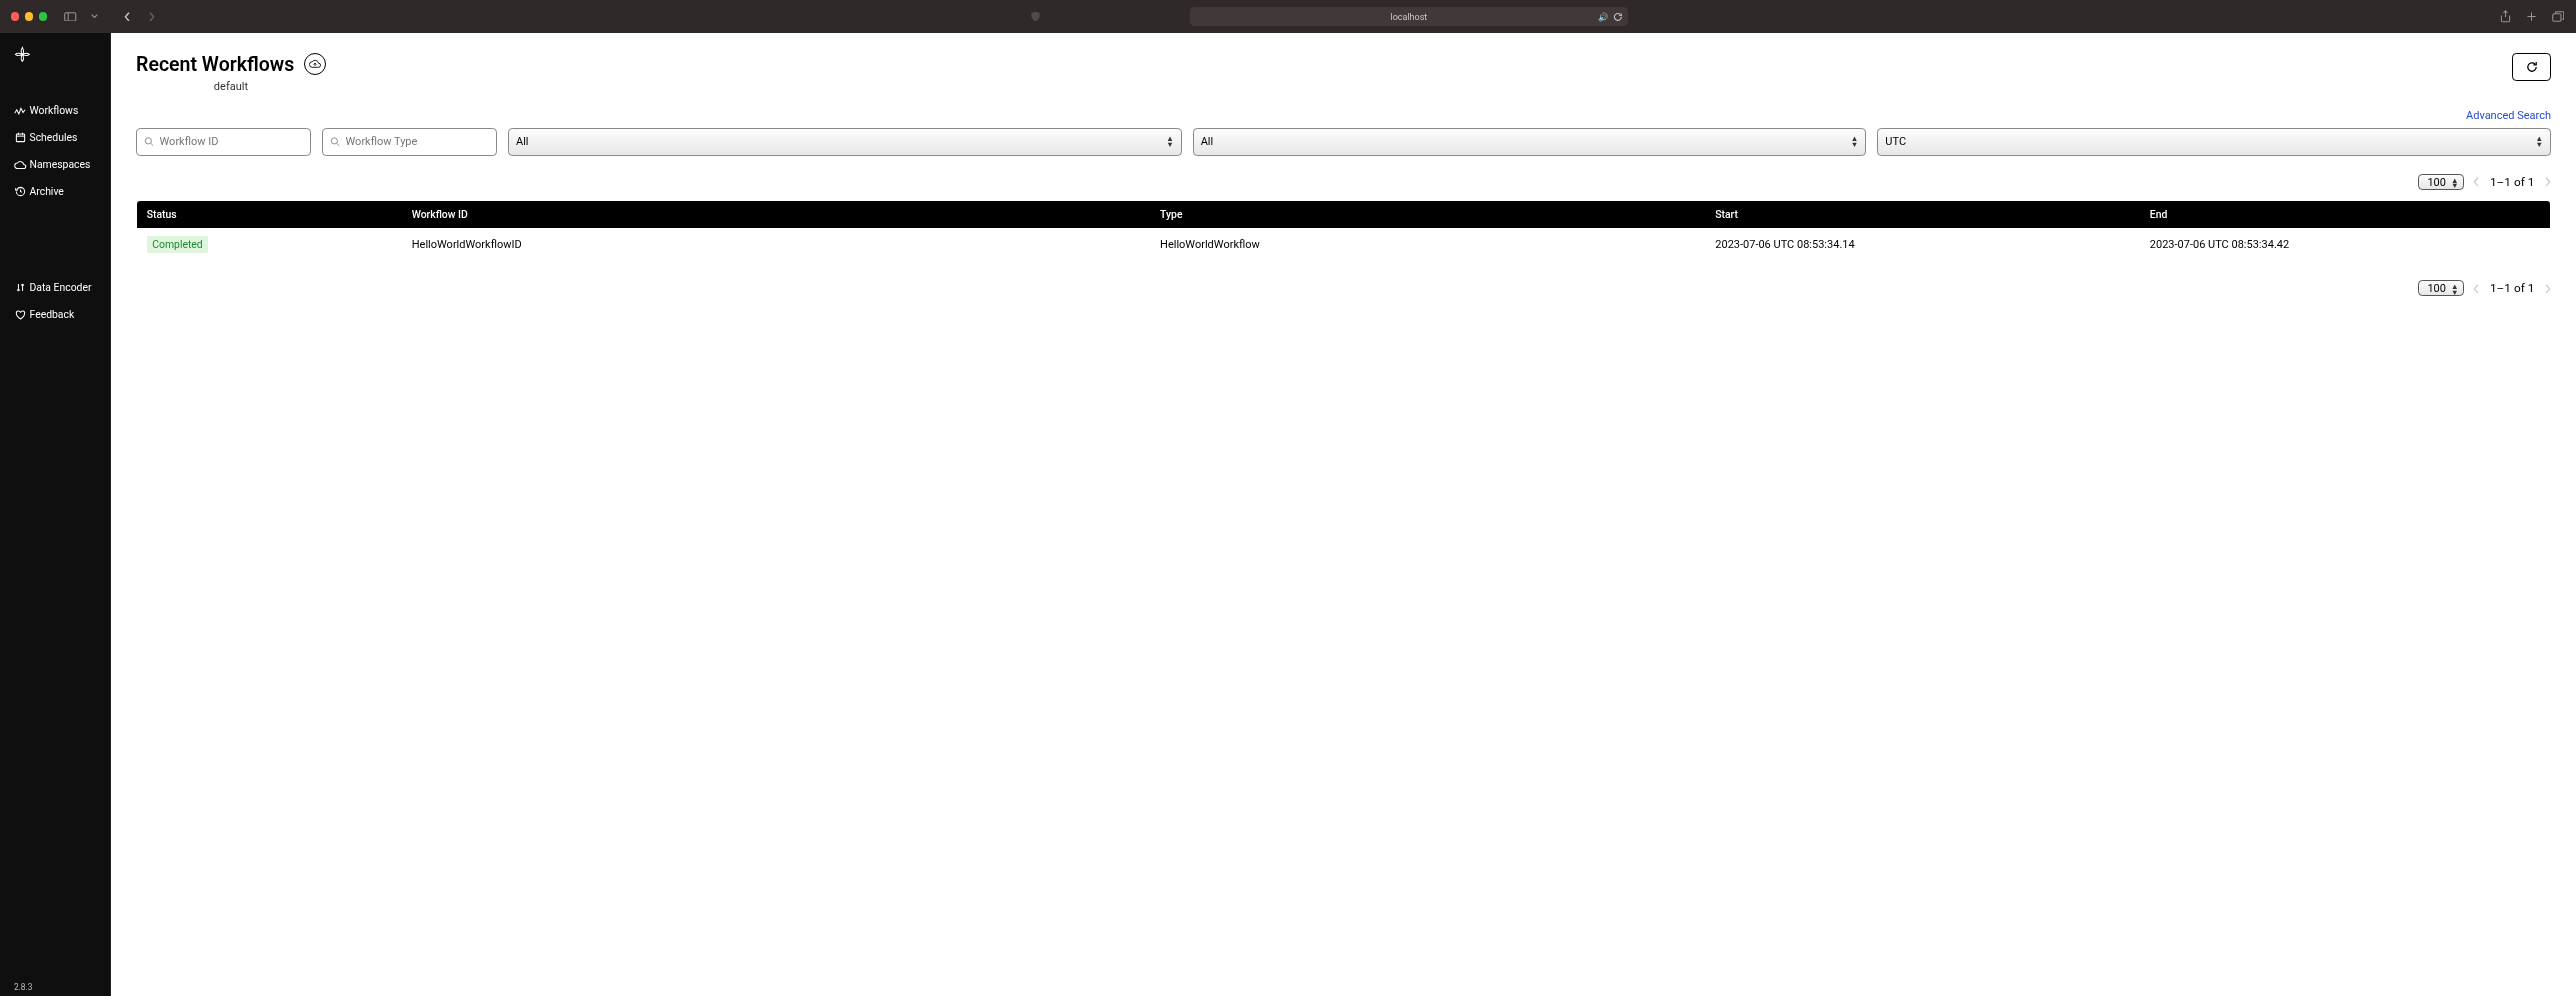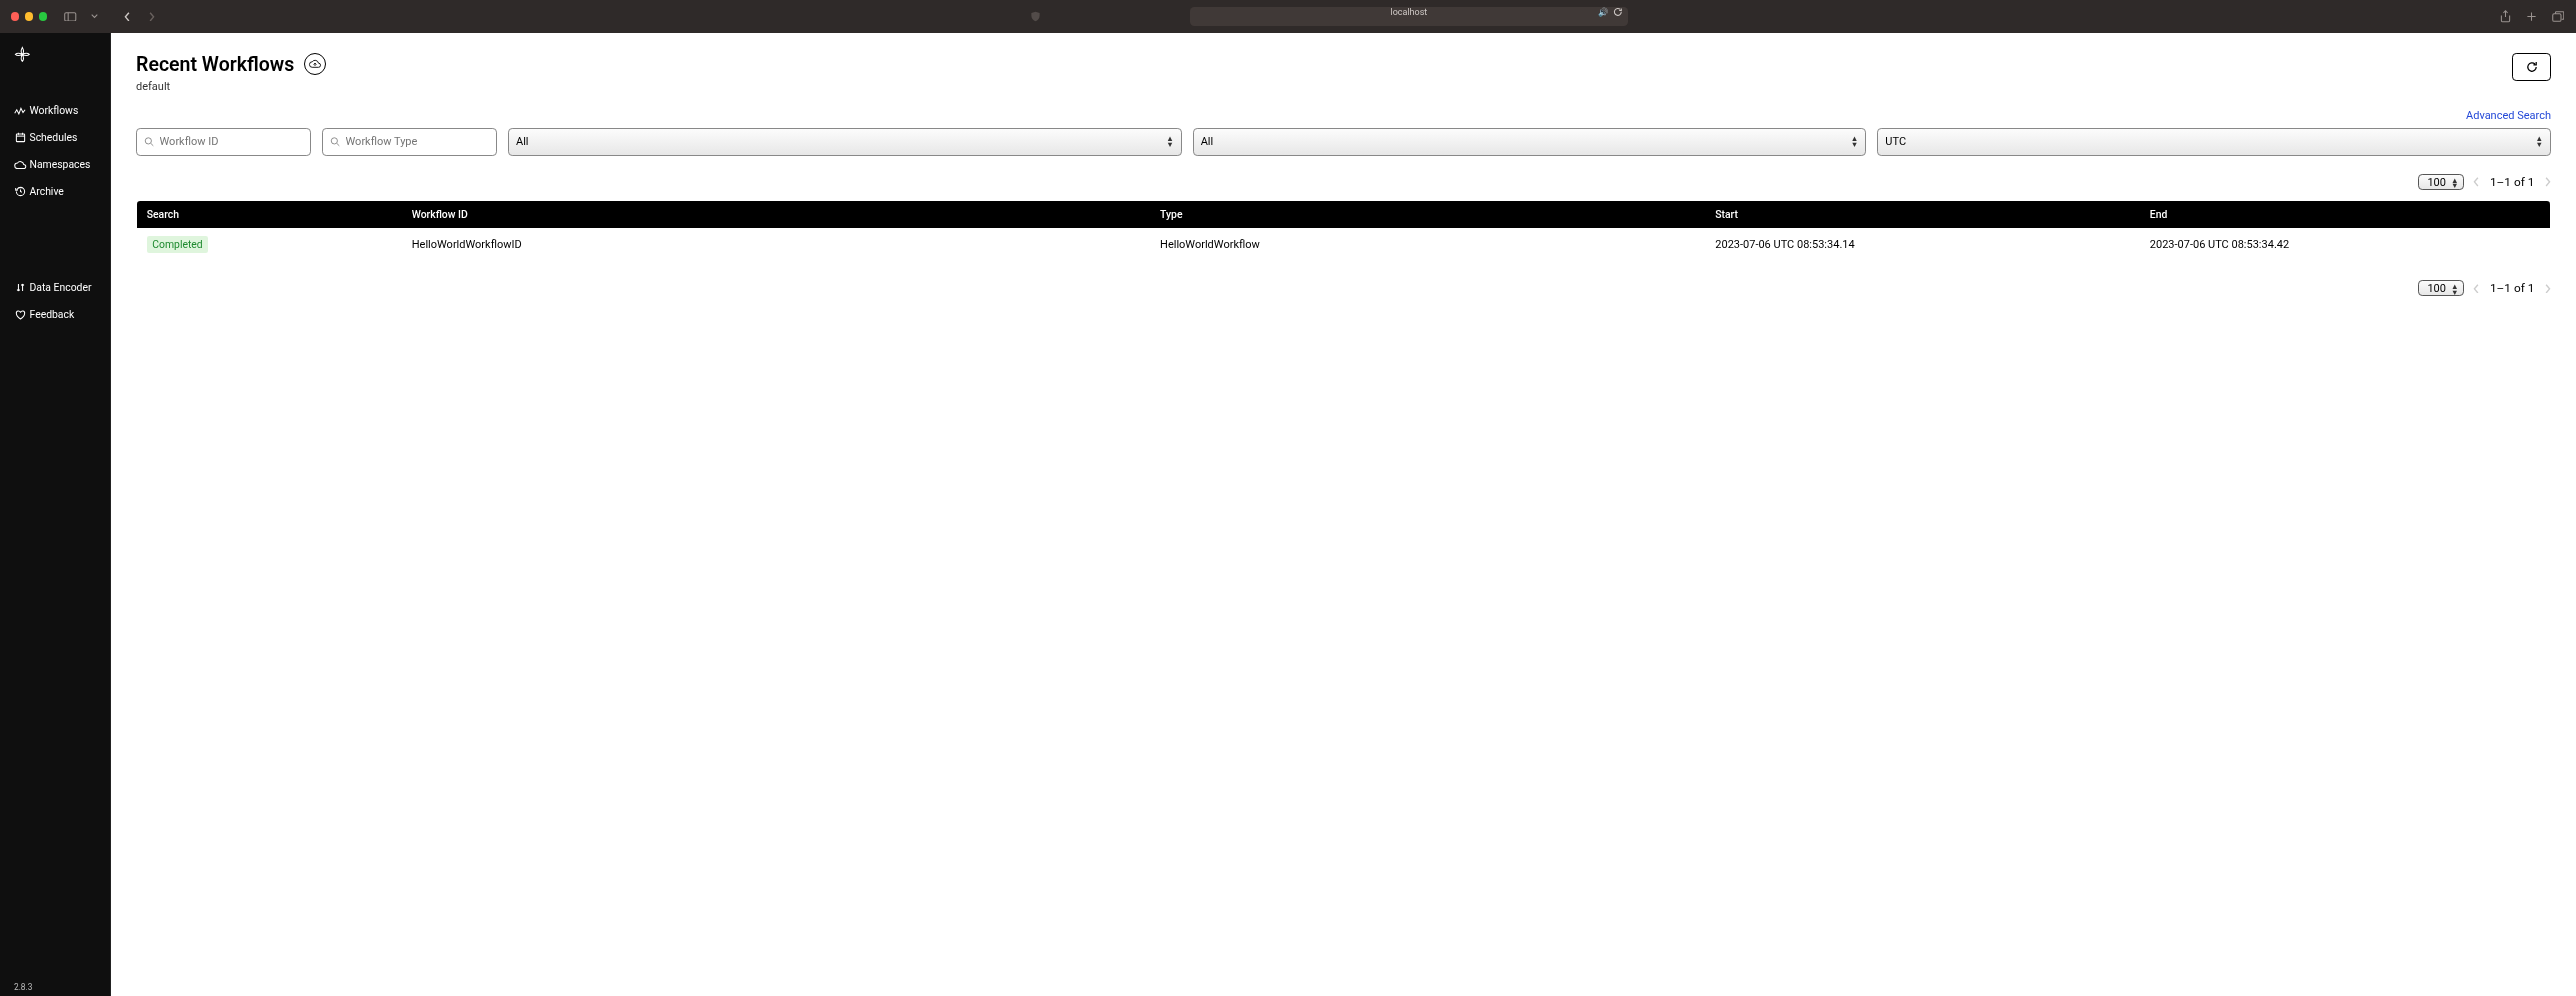--- a/index.html
+++ b/index.html
@@ -7,39 +7,39 @@
 
   
   .browser-bar { height:33px; background:#2f2a29; display:flex; align-items:center; padding:0 11px; gap:8.3px; }
   .traffic-lights { display:flex; gap:5.6px; margin-right:8.3px;}
   .tl-dot { width:8.3px; height:8.3px; border-radius:50%; }
   .tl-close { background:#ff5f57; }
   .tl-min { background:#febc2e; }
   .tl-max { background:#28c840; }
   .chrome-icon { width:14px; height:14px; color:#9a9390; display:flex; align-items:center; justify-content:center; }
   .chrome-nav-group { display:flex; align-items:center; gap:9.7px; }
-  .url-bar { flex:0 0 438px; height:19.5px; background:#403937; border-radius:4.2px; display:flex; justify-content:center; color:#cfc9c6; font-size:9px; position:relative; margin-left:139px;}
+  .url-bar { flex:0 0 438px; height:19.5px; background:#403937; border-radius:4.2px; display:flex; align-items:center; justify-content:center; color:#cfc9c6; font-size:9px; position:relative; margin-left:139px;}
   .url-bar .url-icons-right { position:absolute; right:5.6px; display:flex; gap:4.2px; align-items:center;}
   .chrome-right { margin-left:auto; display:flex; gap:12.5px; }
 
   
   .app { display:flex; height:calc(100vh - 33px); }
 
   
   .sidebar { width:111px; background:#0f0f0f; color:#fff; display:flex; flex-direction:column; padding-top:12.5px; border-right:0.7px solid #222;}
   .logo { margin-left:14px; margin-bottom:35px; }
   .nav-item { display:flex; align-items:center; gap:3px; padding:7px 14px; font-size:10.4px; cursor:pointer; }
   .nav-item .nav-icon { width:12.5px; height:12.5px; display:flex; align-items:center; justify-content:center; }
   .nav-spacer { height:69px; }
   .version { margin-top:auto; padding:4.2px 14px 4.2px 14px; font-size:8.3px; color:#bdbdbd; }
 
   
   .main { flex:1; padding:19.5px 25px; overflow:auto; }
   .header-row { display:flex; align-items:flex-start; }
-  .title-group { display:flex; flex-direction:column; }
+  .title-group { display:flex; flex-direction:column;align-items:center; }
   .title-line { display:flex; align-items:center; gap:9.7px;}
   .page-title { font-size:19.5px; font-weight:600; }
   .cloud-badge { width:22px; height:22px; border:1px solid #000; border-radius:50%; display:flex; align-items:center; justify-content:center;}
   .subtitle { font-size:11px; color:#333; margin-top:4.2px; }
   .refresh-btn { margin-left:auto; width:39px; height:28px; border:0.7px solid #000; border-radius:4.2px; background:#fff; display:flex; align-items:center; justify-content:center; cursor:pointer; }
 
   .adv-search-row { display:flex; justify-content:flex-end; margin-top:16.7px; }
   .adv-search { color:#2449d8; font-size:11px; cursor:pointer; }
 
   .filters { display:flex; gap:11px; margin-top:5.6px; }
@@ -273,21 +273,21 @@
       <span class="pager-chev">
         <svg width="7" height="9.7" viewBox="0 0 10 14" fill="none" stroke="#ccc" stroke-width="2">
             <path d="M3 1l5 6-5 6"></path>
           </svg>
       </span>
     </div>
 
     <table class="workflows">
       <thead>
         <tr>
-          <th style="width:11%;">Search</th>
+          <th style="width:11%;">Status</th>
           <th style="width:31%;">Workflow ID</th>
           <th style="width:23%;margin-top:44px;">Type</th>
           <th style="width:18%;">Start</th>
           <th style="width:17%;">End</th>
         </tr>
       </thead>
       <tbody>
         <tr>
           <td><span class="status-pill">Completed</span></td>
           <td>HelloWorldWorkflowID</td>

